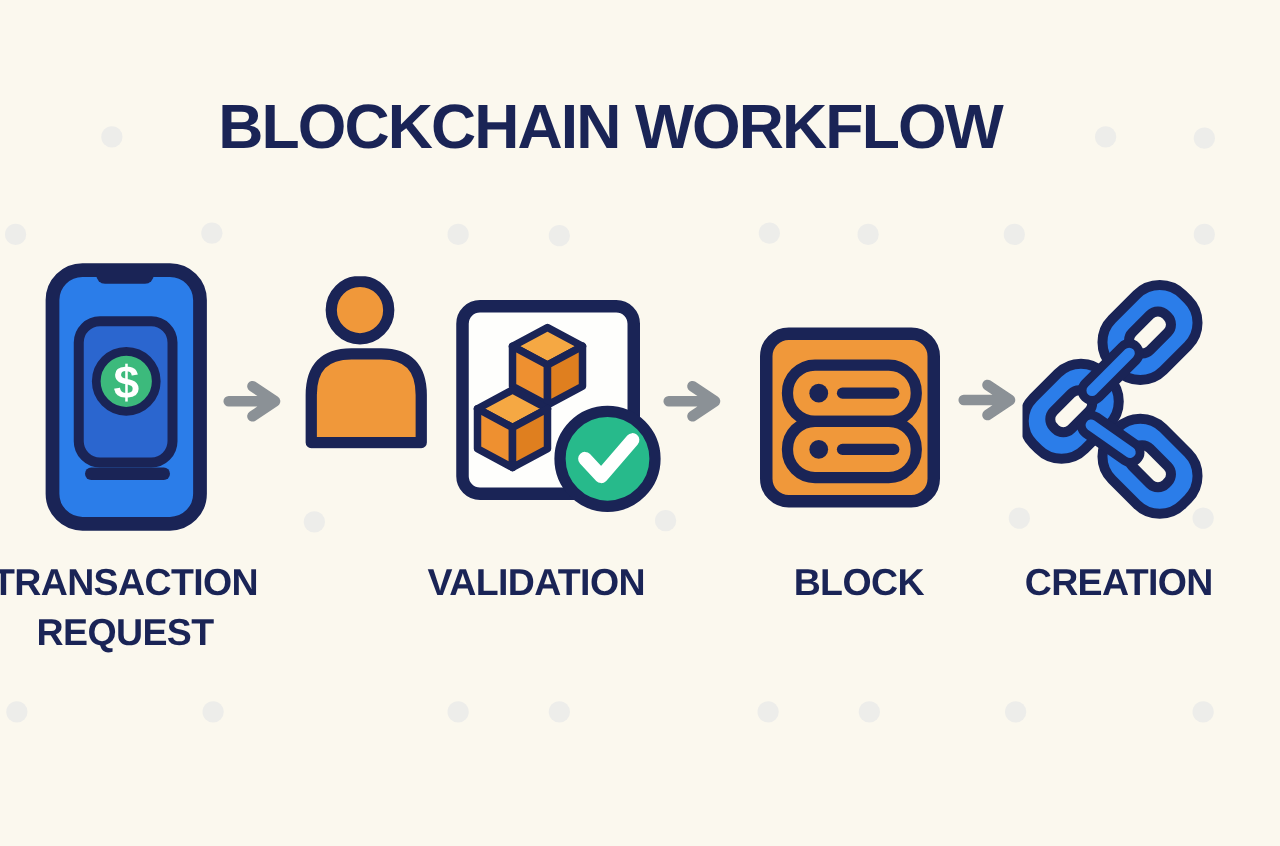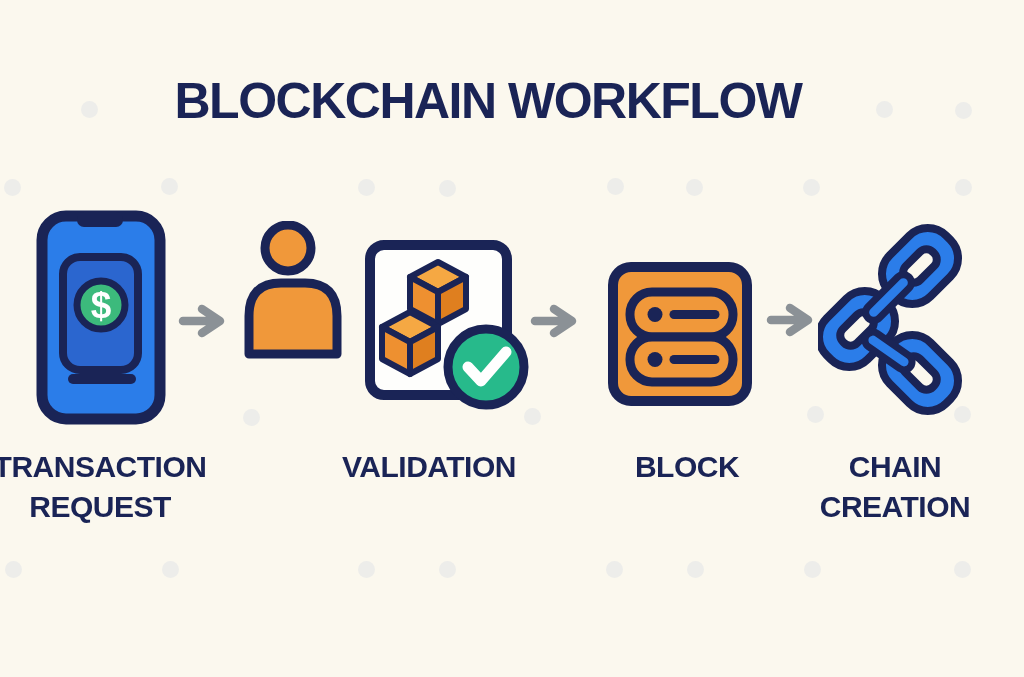--- a/index.html
+++ b/index.html
@@ -168,17 +168,16 @@
     <span>TRANSACTION</span>
     <span>REQUEST</span>
   </div>
   <div class="lbl" style="left:319px">
     <span>VALIDATION</span>
   </div>
   <div class="lbl" style="left:577px">
     <span>BLOCK</span>
   </div>
   <div class="lbl" style="left:785px">
-    <span>CHAIN</span>
     <span>CREATION</span>
   </div>
 
 </div>
 
 </body></html>

